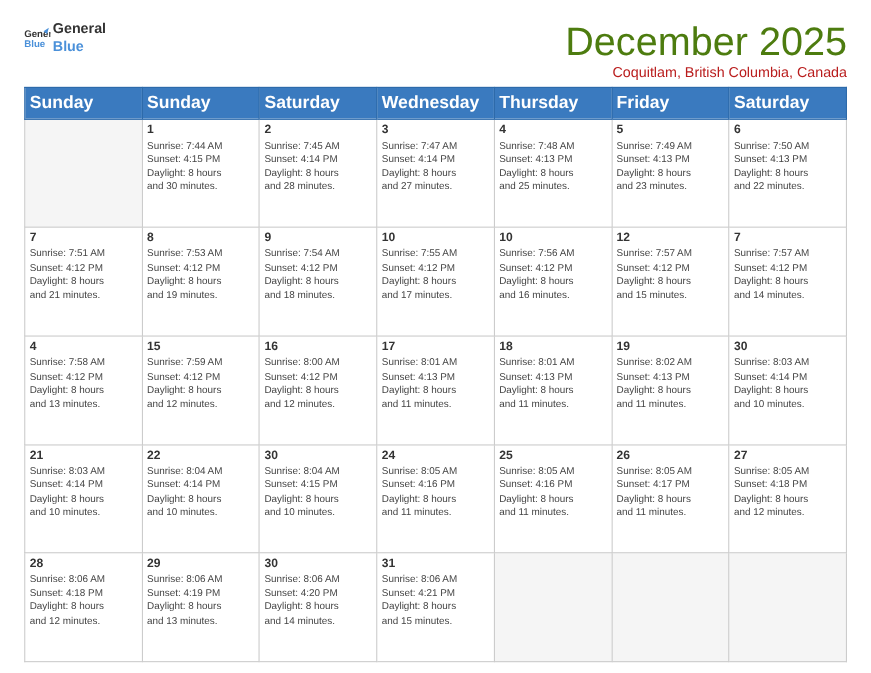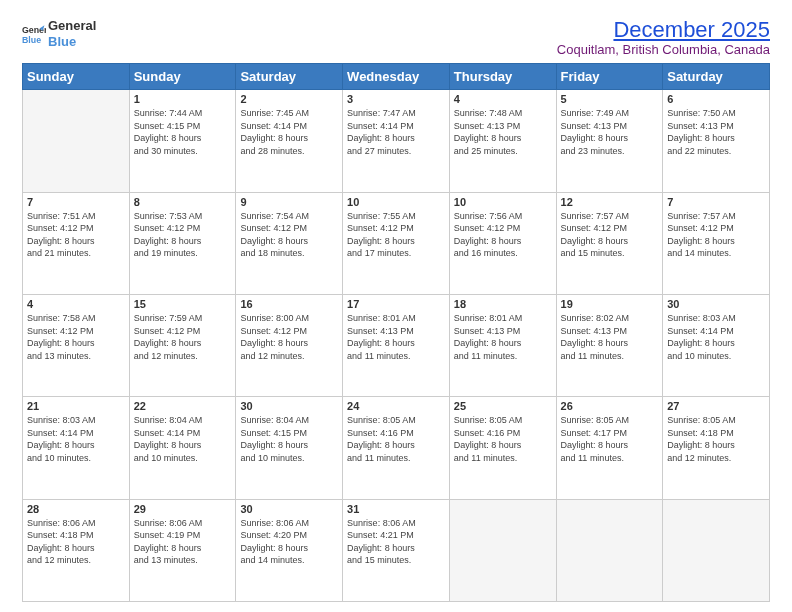--- a/index.html
+++ b/index.html
@@ -29,41 +29,40 @@
       gap: 2px;
     }
     .logo-icon {
       width: 24px;
       height: 24px;
     }
     .title-block {
       text-align: right;
     }
     .main-title {
-      font-size: 22px;
+      font-size: 36px;
       font-weight: normal;
-      color: #1d4ed8;
+      color: #4d7c0f;
       line-height: 1.1;
-      text-decoration: underline;
     }
     .subtitle {
       font-size: 13px;
-      color: #701a75;
+      color: #b91c1c;
     }
     .calendar {
       flex: 1;
       border: 1px solid #ccc;
       border-collapse: collapse;
       width: 100%;
       table-layout: fixed;
     }
     .calendar th {
       background-color: #3a7abf;
       color: #fff;
-      font-size: 13px;
+      font-size: 16px;
       font-weight: bold;
       padding: 5px 4px;
       text-align: left;
       border: 1px solid #2d6aaa;
     }
     .calendar td {
       vertical-align: top;
       border: 1px solid #ccc;
       padding: 3px 4px;
       font-size: 9.5px;

